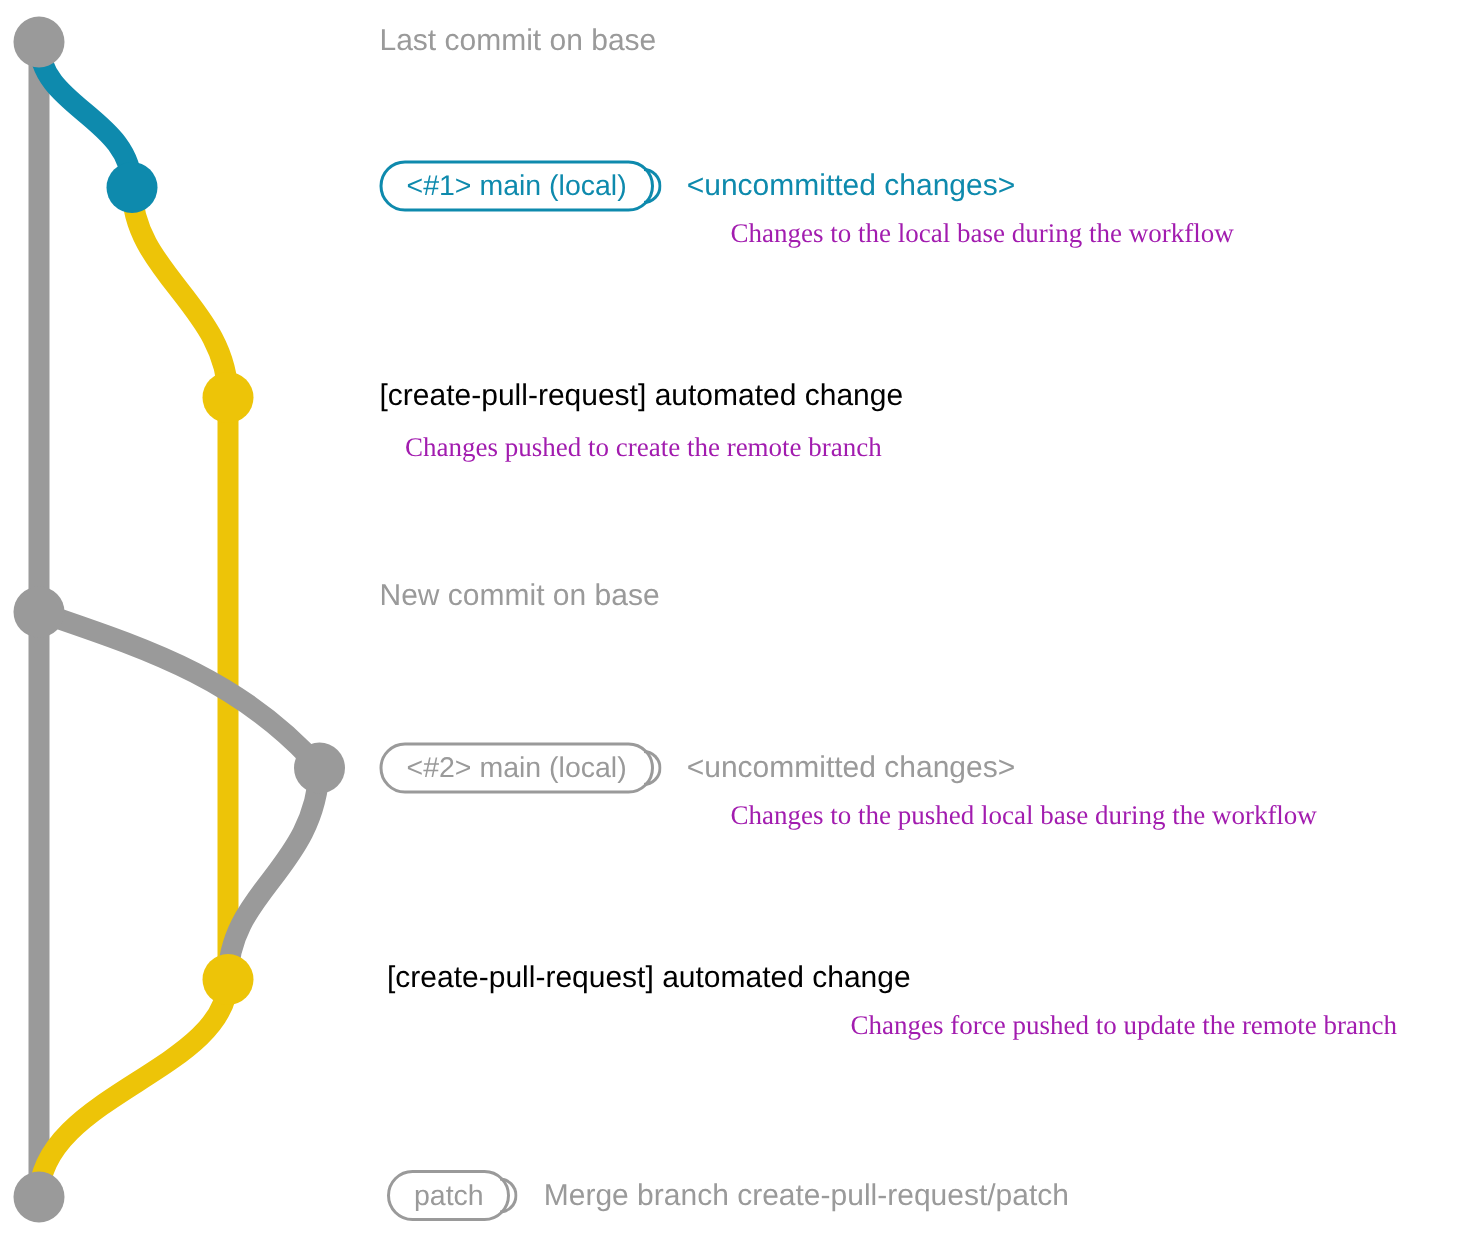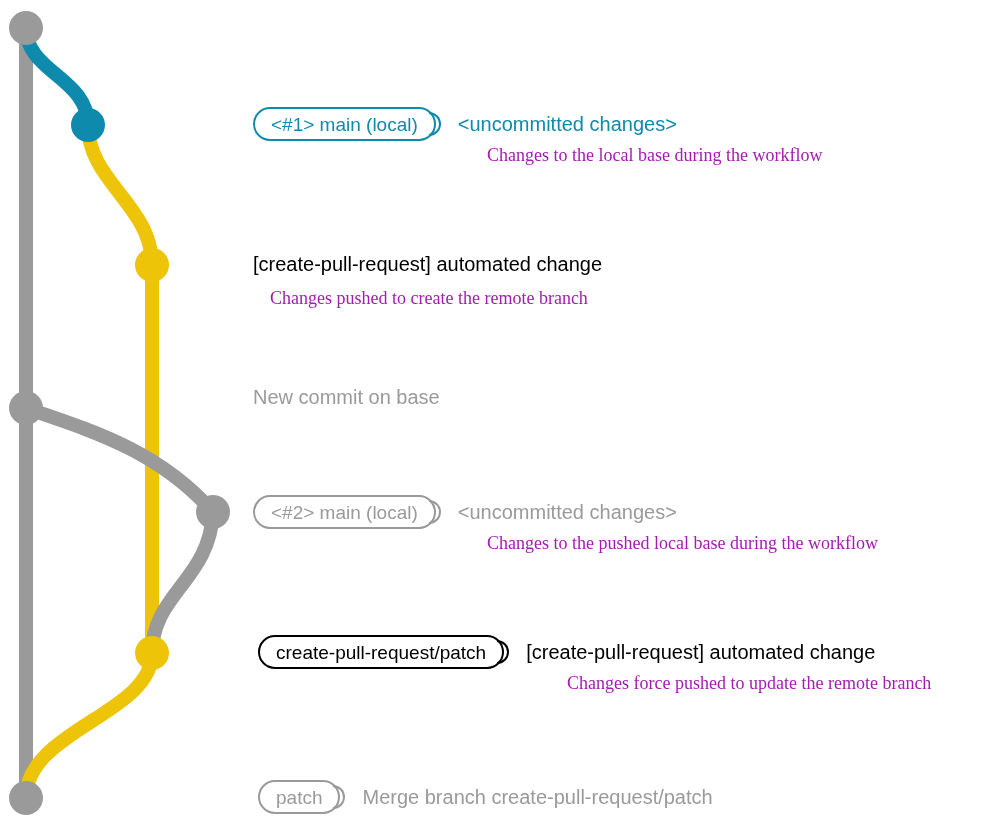--- a/index.html
+++ b/index.html
@@ -98,20 +98,23 @@
 
     <circle cx="26" cy="28" r="17" fill="#9a9a9a"></circle>
     <circle cx="88" cy="125" r="17" fill="#0e8aad"></circle>
     <circle cx="152" cy="265" r="17" fill="#edc408"></circle>
     <circle cx="26" cy="408" r="17" fill="#9a9a9a"></circle>
     <circle cx="213" cy="512" r="17" fill="#9a9a9a"></circle>
     <circle cx="152" cy="653" r="17" fill="#edc408"></circle>
     <circle cx="26" cy="798" r="17" fill="#9a9a9a"></circle>
   </svg>
 
+  <div class="row" style="left:253px; top:10px;">
+    <span class="headline c-gray">Last commit on base</span>
+  </div>
 
   <div class="row" style="left:253px; top:107px;">
     <span class="pill c-blue">&lt;#1&gt; main (local)</span>
     <span class="headline c-blue">&lt;uncommitted changes&gt;</span>
   </div>
   <div class="subtext" style="left:487px; top:145px;">Changes to the local base during the workflow</div>
 
   <div class="row" style="left:253px; top:247px;">
     <span class="headline c-yellow">[create-pull-request] automated change</span>
   </div>
@@ -121,21 +124,20 @@
     <span class="headline c-gray">New commit on base</span>
   </div>
 
   <div class="row" style="left:253px; top:495px;">
     <span class="pill c-gray">&lt;#2&gt; main (local)</span>
     <span class="headline c-gray">&lt;uncommitted changes&gt;</span>
   </div>
   <div class="subtext" style="left:487px; top:533px;">Changes to the pushed local base during the workflow</div>
 
   <div class="row" style="left:258px; top:635px;">
-    <span class="pill c-yellow">create-pull-request/patch</span>
     <span class="headline c-yellow">[create-pull-request] automated change</span>
   </div>
   <div class="subtext" style="left:567px; top:673px;">Changes force pushed to update the remote branch</div>
 
   <div class="row" style="left:258px; top:780px;">
     <span class="pill c-gray">patch</span>
     <span class="headline c-gray">Merge branch create-pull-request/patch</span>
   </div>
 
 </div>

